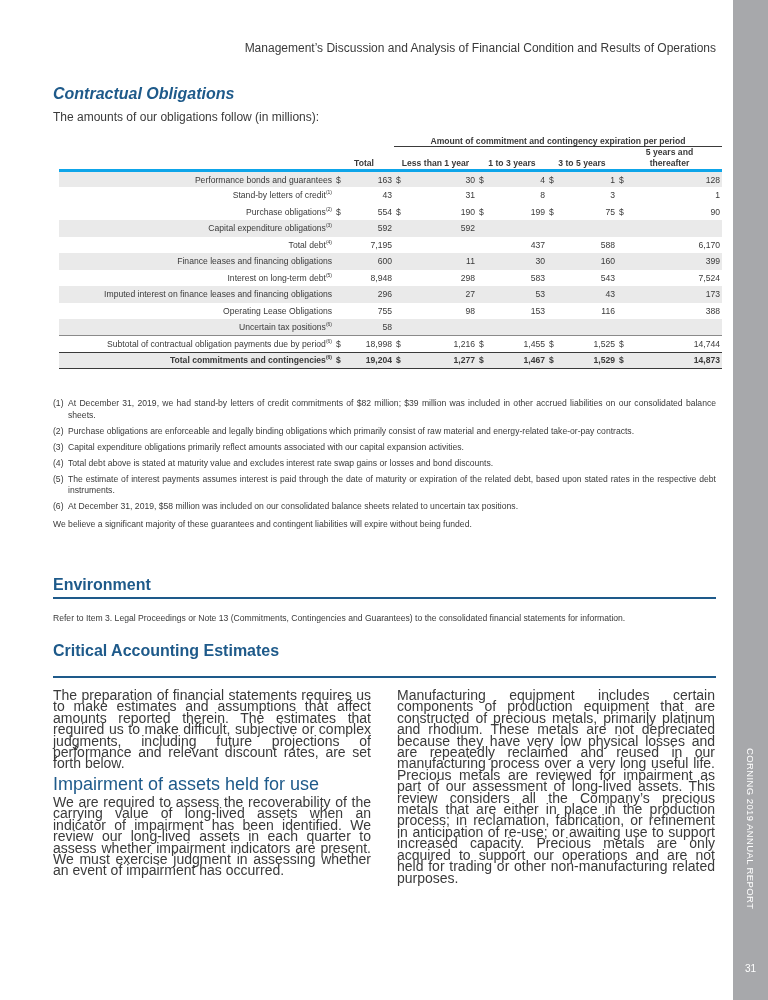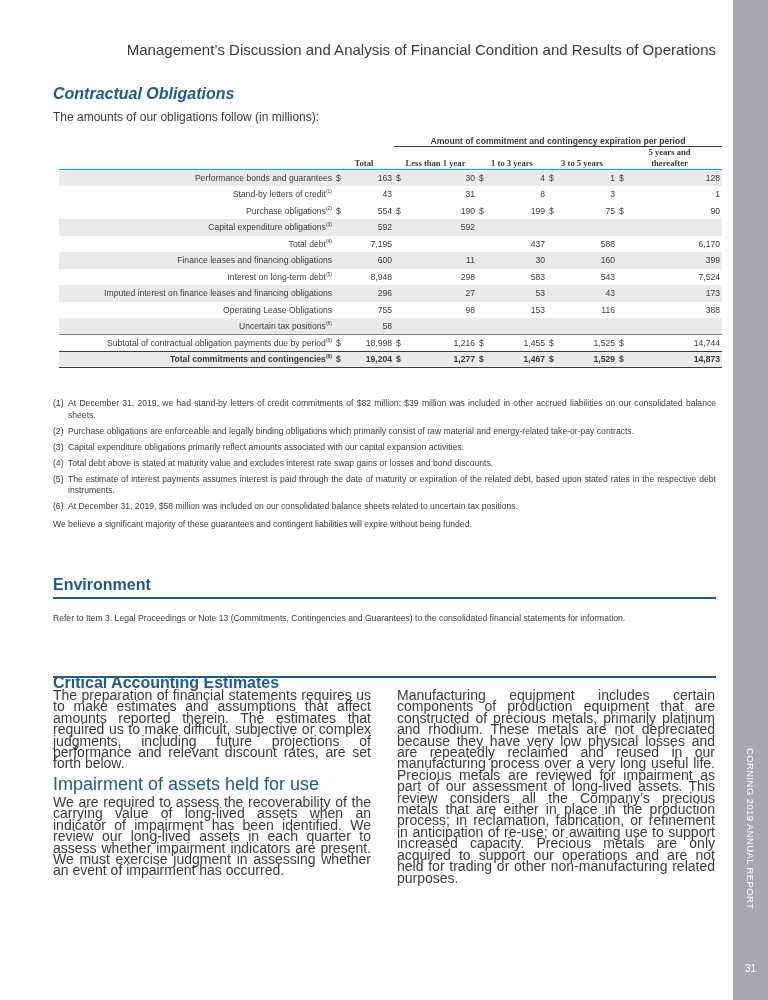--- a/index.html
+++ b/index.html
@@ -2,29 +2,29 @@
 <html><head>
 <meta charset="utf-8">
 <style>
   * { box-sizing: border-box; margin: 0; padding: 0; }
   html, body { width: 768px; height: 1000px; background: #ffffff; overflow: hidden; }
   body { position: relative; font-family: "Liberation Sans", sans-serif; color: #3a3a3a; }
   .sidebar { position: absolute; left: 733px; top: 0; width: 35px; height: 1000px; background: #a7a8ab; }
   .side-title { position: absolute; left: 733px; top: 748px; width: 35px; height: 170px; }
   .side-title span { position: absolute; left: 12px; top: 0; writing-mode: vertical-rl; color: #ffffff; font-size: 9.5px; letter-spacing: 0.4px; white-space: nowrap; }
   .page-num { position: absolute; left: 733px; top: 963px; width: 35px; text-align: center; color: #ffffff; font-size: 10px; }
-  .running-header { position: absolute; right: 52px; top: 41px; font-size: 15px; color: #3a3a3a; padding-left: 21px; }
+  .running-header { position: absolute; right: 52px; top: 41px; font-size: 12px; color: #3a3a3a; padding-left: 21px; }
   .h1 { position: absolute; left: 53px; font-size: 16px; font-weight: bold; color: #1e5a8a; }
   .intro { position: absolute; left: 53px; top: 110px; font-size: 12px; color: #3a3a3a; }
   table.obl { position: absolute; left: 59px; top: 130px; width: 663px; border-collapse: collapse; font-size: 8.6px; color: #3a3a3a; }
   table.obl td, table.obl th { height: 16.5px; padding: 0 2px; white-space: nowrap; }
   table.obl th { font-weight: bold; text-align: center; }
   .group-hdr th { height: 15px; vertical-align: bottom; }
   .group-hdr .span-hdr { border-bottom: 1px solid #3a3a3a; }
-  .col-hdr th { height: 26px; vertical-align: bottom; border-bottom: 1px solid #0ea5e9; padding-bottom: 2px; line-height: 11px; font-family: Liberation Serif, serif; }
+  .col-hdr th { height: 26px; vertical-align: bottom; border-bottom: 3px solid #0ea5e9; padding-bottom: 2px; line-height: 11px; }
   .shaded td { background: #eaeaea; }
   .subtotal td { border-top: 1px solid #8a8a8a; }
   .total td { font-weight: bold; border-top: 1px solid #3a3a3a; border-bottom: 1.5px solid #3a3a3a; }
   td.label { text-align: right; padding-left: 2px; }
   td.cur { text-align: left; width: 20px; padding-left: 8px; }
   td.num { text-align: right; padding-right: 3px; }
   sup { font-size: 5px; vertical-align: super; line-height: 0; }
   .notes { position: absolute; left: 53px; top: 398px; width: 663px; font-size: 8.6px; line-height: 11.5px; color: #3a3a3a; }
   .note { display: flex; margin-bottom: 4.5px; text-align: justify; }
   .note .n { width: 15px; flex: none; }
@@ -266,19 +266,19 @@
         <span class="t">At December 31, 2019, $58 million was included on our consolidated balance sheets related to uncertain tax positions.</span>
       </div>
     </div>
   <div class="closing">We believe a significant majority of these guarantees and contingent liabilities will expire without being funded.</div>
 </div>
 
 <div class="h1" style="top:576px;">Environment</div>
 <div class="rule" style="top:597px;"></div>
 <div class="env-text">Refer to Item 3. Legal Proceedings or Note 13 (Commitments, Contingencies and Guarantees) to the consolidated financial statements for information.</div>
 
-<div class="h1" style="top:674px;">Critical Accounting Estimates</div>
+<div class="h1" style="top:642px;">Critical Accounting Estimates</div>
 <div class="rule" style="top:676px;"></div>
 
 <div class="col" style="left:53px; top:690px;">The preparation of financial statements requires us to make estimates and assumptions that affect amounts reported therein. The estimates that required us to make difficult, subjective or complex judgments, including future projections of performance and relevant discount rates, are set forth below.</div>
 <div class="h2">Impairment of assets held for use</div>
 <div class="col" style="left:53px; top:797px;">We are required to assess the recoverability of the carrying value of long-lived assets when an indicator of impairment has been identified. We review our long-lived assets in each quarter to assess whether impairment indicators are present. We must exercise judgment in assessing whether an event of impairment has occurred.</div>
 <div class="col" style="left:397px; top:690px;">Manufacturing equipment includes certain components of production equipment that are constructed of precious metals, primarily platinum and rhodium. These metals are not depreciated because they have very low physical losses and are repeatedly reclaimed and reused in our manufacturing process over a very long useful life. Precious metals are reviewed for impairment as part of our assessment of long-lived assets. This review considers all the Company’s precious metals that are either in place in the production process; in reclamation, fabrication, or refinement in anticipation of re-use; or awaiting use to support increased capacity. Precious metals are only acquired to support our operations and are not held for trading or other non-manufacturing related purposes.</div>
 
 </body></html>

